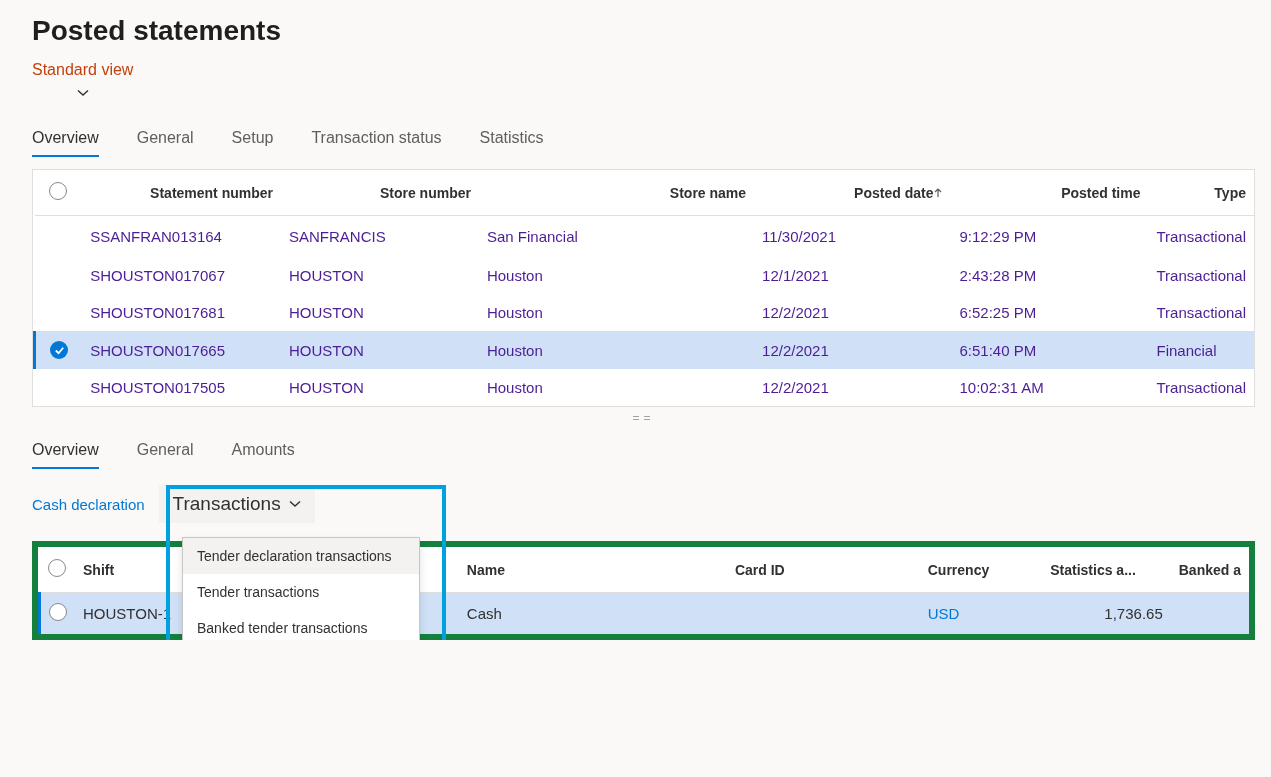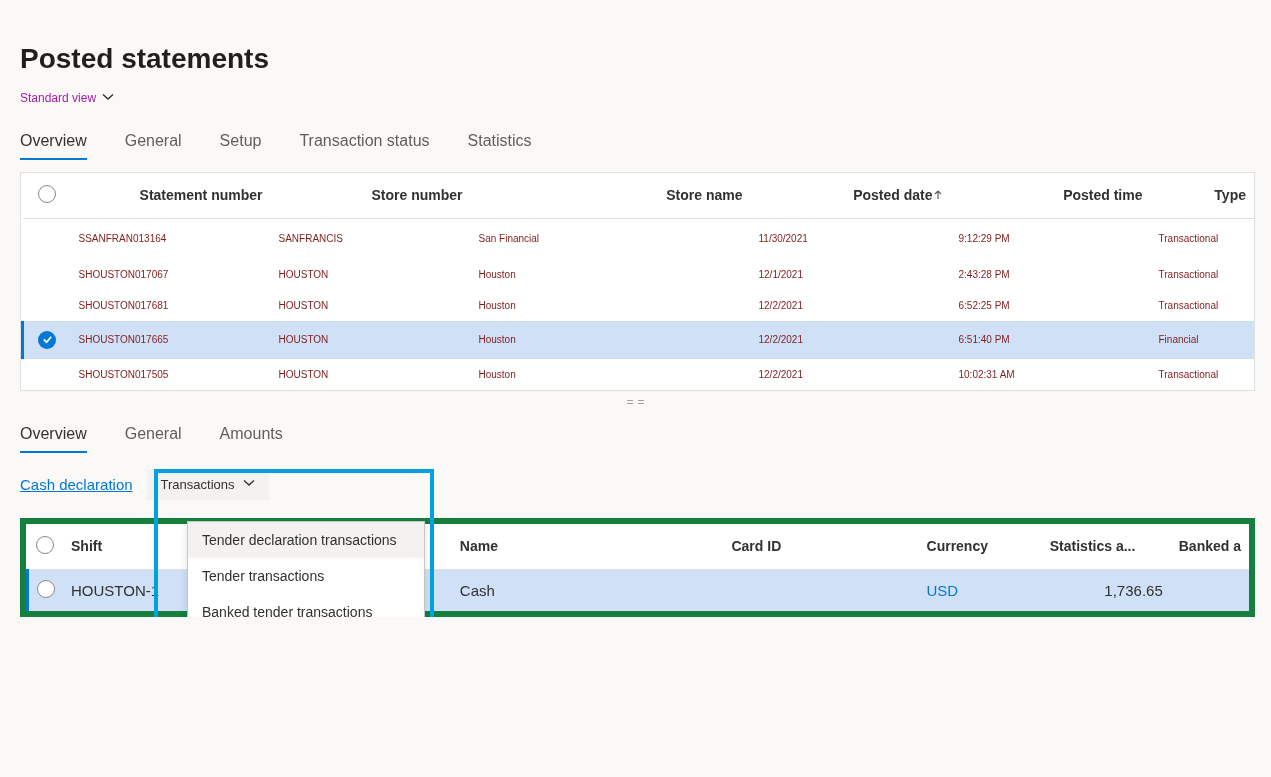--- a/index.html
+++ b/index.html
@@ -8,36 +8,36 @@
     padding: 0;
   }
   body {
     font-family: "Segoe UI", -apple-system, BlinkMacSystemFont, sans-serif;
     font-size: 14px;
     color: #323130;
     background: #faf9f8;
     width: 1271px;
   }
   .page {
-    padding: 15px 16px 0 20px;
-    margin-top: 28px;
+    padding: 15px 16px 0 32px;
   }
   .page-title {
     font-size: 28px;
     font-weight: 600;
     color: #201f1e;
     margin-bottom: 14px;
   }
   .view-dropdown {
-    font-size: 12px;
-    color: #a21caf;
+    font-size: 16px;
+    color: #c2410c;
     cursor: pointer;
     display: inline-flex;
     align-items: center;
     gap: 6px;
+    flex-direction: column;
   }
   .chevron-down {
     display: inline-block;
   }
   .chevron-down svg {
     width: 12px;
     height: 12px;
   }
 
   .tabs {
@@ -73,22 +73,22 @@
     text-align: right;
     font-weight: 600;
     font-size: 14px;
     color: #323130;
     padding: 12px 8px;
     border-bottom: 1px solid #e1dfdd;
     background: #fff;
   }
   table.grid td {
     padding: 10px 8px;
-    font-size: 10px;
-    color: #7f1d1d;
+    font-size: 15px;
+    color: #4c1d95;
   }
   table.grid th.select-col,
   table.grid td.select-col {
     width: 48px;
     text-align: center;
   }
   .radio-circle {
     width: 18px;
     height: 18px;
     border: 1px solid #8a8886;
@@ -154,24 +154,23 @@
     margin-top: 16px;
     display: flex;
     gap: 14px;
     align-items: center;
     position: relative;
   }
   .cmd-link {
     color: #0078d4;
     font-size: 15px;
     cursor: pointer;
-    text-decoration: underline;
   }
   .cmd-dropdown-btn {
-    font-size: 13px;
+    font-size: 19px;
     color: #323130;
     background: #f3f2f1;
     border: none;
     padding: 8px 14px;
     cursor: pointer;
     display: inline-flex;
     align-items: center;
     gap: 8px;
   }
 
@@ -347,21 +346,21 @@
       <button class="cmd-dropdown-btn">
         <span>Transactions</span>
         <span class="chevron-down">
           <svg viewBox="0 0 12 12">
               <path d="M1 3.5 L6 8 L11 3.5" fill="none" stroke="#323130" stroke-width="1.4"></path>
             </svg>
         </span>
       </button>
     </div>
 
-    <div class="dropdown-menu" style="left:167px; top:52px;">
+    <div class="dropdown-menu" style="left:150px; top:52px;">
       <div class="dropdown-item hover">Tender declaration transactions</div>
       <div class="dropdown-item">Tender transactions</div>
       <div class="dropdown-item">Banked tender transactions</div>
       <div class="dropdown-item">Safe tender transactions</div>
     </div>
 
     <div class="highlight-box" style="left:134px; top:0px; width:280px; height:208px;"></div>
 
     <div class="detail-grid-container">
       <table class="detail-grid">

